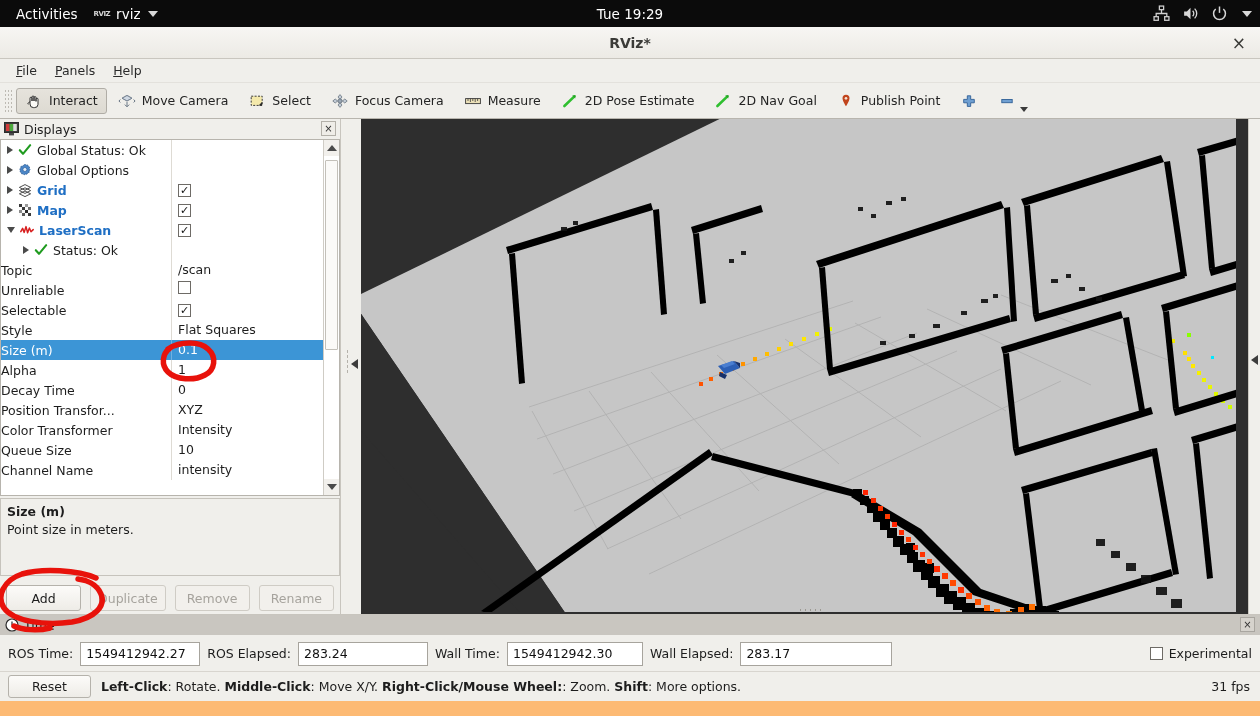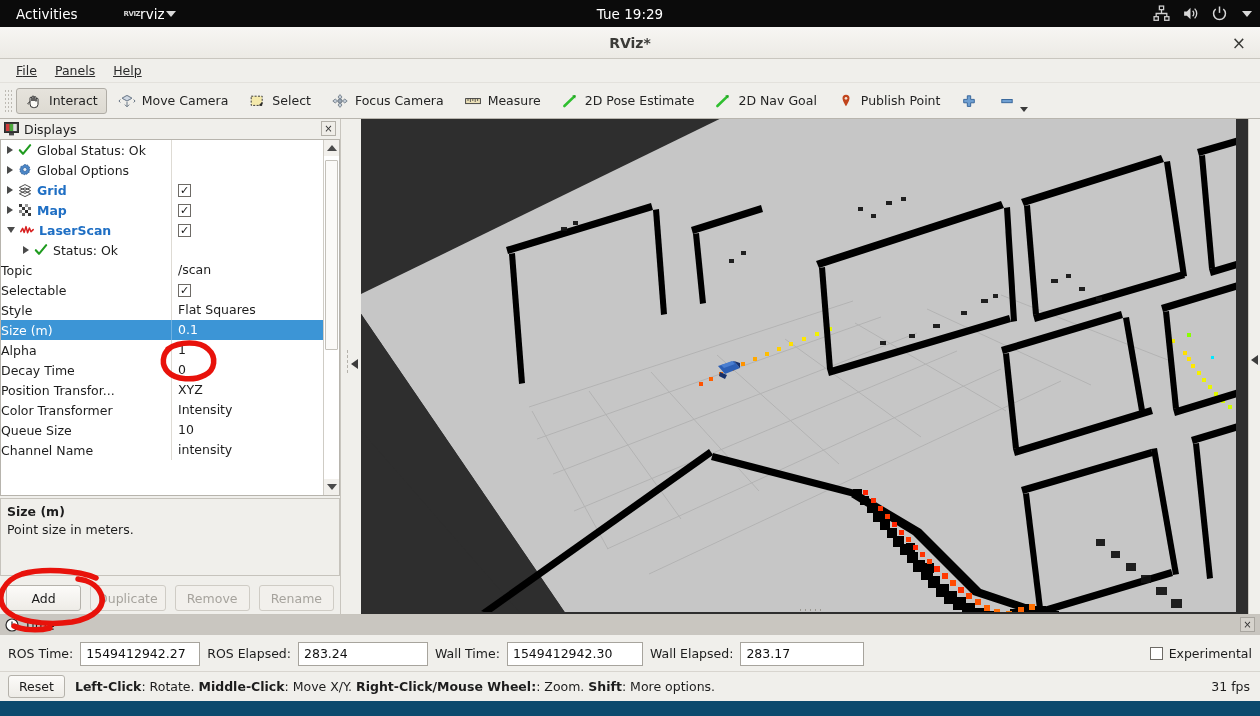--- a/index.html
+++ b/index.html
@@ -15,21 +15,21 @@
 
   
   .gnome-bar {
     position: absolute; left: 0; top: 0; width: 1260px; height: 27px;
     background: #0b0b0b; color: #e9e9e9;
     display: flex; align-items: center;
   }
   .gnome-activities {
     font-size: 13.5px; margin-left: 10px; color: #ffffff; padding: 2px 6px;
   }
-  .gnome-app { display: flex; align-items: center; margin-left: 40px; }
+  .gnome-app { display: flex; align-items: center; gap: 6px; margin-left: 10px; }
   .gnome-app-icon {
     font-size: 7px; font-weight: bold; letter-spacing: -0.5px;
     color: #d8d8d8; font-family: "DejaVu Sans", sans-serif;
   }
   .gnome-app-name { font-size: 13.5px; color: #fff; }
   .caret-down {
     width: 0; height: 0; border-left: 5px solid transparent;
     border-right: 5px solid transparent; border-top: 6px solid #d9d9d9;
     margin-left: 2px;
   }
@@ -38,41 +38,41 @@
     font-size: 13.5px; color: #ffffff; pointer-events: none;
   }
   .gnome-tray {
     position: absolute; right: 8px; display: flex; align-items: center; gap: 12px;
   }
   .tray-ico { width: 17px; height: 17px; display: block; }
 
   
   .win {
     position: absolute; left: 0; top: 27px; width: 1260px; height: 689px;
-    background: #0c4a6e;
+    background: #fdba74;
   }
   .titlebar {
     position: relative; height: 32px; width: 100%;
     background: linear-gradient(#f7f6f3, #eceae5);
     border-bottom: 1px solid #c9c6bf;
     display: flex; align-items: center; justify-content: center;
   }
   .titlebar-text { font-size: 14px; font-weight: bold; color: #3b3b38; }
   .titlebar-close {
     position: absolute; right: 10px; top: 50%; transform: translateY(-50%);
     font-size: 17px; color: #3b3b38; line-height: 1; padding: 0 4px; cursor: default;
   }
 
   
   .menubar {
     height: 24px; background: #f0efeb; display: flex; align-items: center;
     padding-left: 8px; gap: 2px; border-bottom: 1px solid #e3e1dc;
   }
   .menu-item {
-    font-size: 12.5px; color: #2b2b2b; padding: 11px 8px; text-decoration: underline;
+    font-size: 12.5px; color: #2b2b2b; padding: 11px 8px;
   }
   .menu-item u { text-decoration: underline; }
 
   
   .toolbar {
     height: 36px; background: #f0efeb; display: flex; align-items: center;
     padding-left: 4px; gap: 2px; border-bottom: 1px solid #b8b5ae;
   }
   .tb-grip {
     width: 8px; height: 24px; margin-right: 2px;
@@ -244,34 +244,34 @@
   }
   .tf-label { font-size: 12.5px; color: #1d1d1d; white-space: nowrap; }
   .tf-input {
     height: 24px; border: 1px solid #a7a49d; background: #ffffff;
     font-size: 12.5px; color: #111; padding: 0 5px; line-height: 22px;
     font-family: "DejaVu Sans", "Liberation Sans", sans-serif;
   }
   .w-ros-time { width: 120px; }
   .w-ros-elapsed { width: 130px; }
   .w-wall-time { width: 136px; }
-  .w-wall-elapsed { width: 124px; }
+  .w-wall-elapsed { width: 152px; }
   .exp-wrap { margin-left: auto; display: flex; align-items: center; gap: 6px; }
   .exp-box {
     width: 13px; height: 13px; border: 1px solid #6e6b66; background: #fff;
   }
 
   
   .statusbar {
     position: relative; height: 30px; background: #f0efeb;
     border-top: 1px solid #d8d5cf; display: flex; align-items: center;
     padding: 0 8px; gap: 10px;
   }
   .reset-btn {
-    height: 23px; padding: 0 10px; font-size: 12.5px; color: #1d1d1d;
+    height: 23px; padding: 0 23px; font-size: 12.5px; color: #1d1d1d;
     background: linear-gradient(#fcfbf9,#eeece7);
     border: 1px solid #b5b2ab; border-radius: 3px;
     display: flex; align-items: center;
   }
   .hint { font-size: 12.5px; color: #1d1d1d; }
   .hint b { font-weight: bold; }
   .fps { position: absolute; right: 10px; font-size: 12.5px; color: #1d1d1d; }
 
   
   .annot { position: absolute; left: 0; top: 0; pointer-events: none; z-index: 50; }
@@ -491,20 +491,26 @@
                   </svg>
                   <span class="lbl-plain">Status: Ok</span>
                 </div>
                 <div class="tval"></div>
               </div>
               <div class="trow">
                 <div class="tname">
                   <span class="prop-name">Topic</span>
                 </div>
                 <div class="tval">/scan</div>
+              </div>
+              <div class="trow">
+                <div class="tname">
+                  <span class="prop-name">Unreliable</span>
+                </div>
+                <div class="tval"><span class="cbox"></span></div>
               </div>
               <div class="trow">
                 <div class="tname">
                   <span class="prop-name">Selectable</span>
                 </div>
                 <div class="tval"><span class="cbox">✓</span></div>
               </div>
               <div class="trow">
                 <div class="tname">
                   <span class="prop-name">Style</span>

